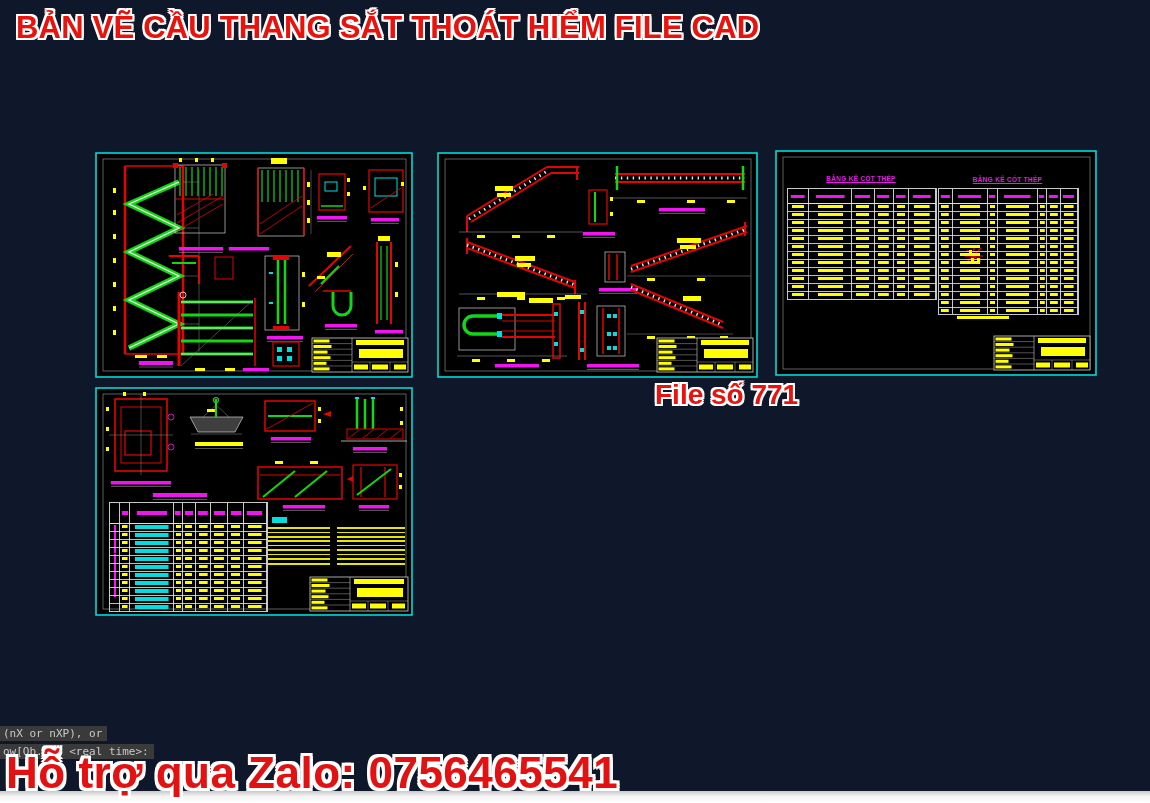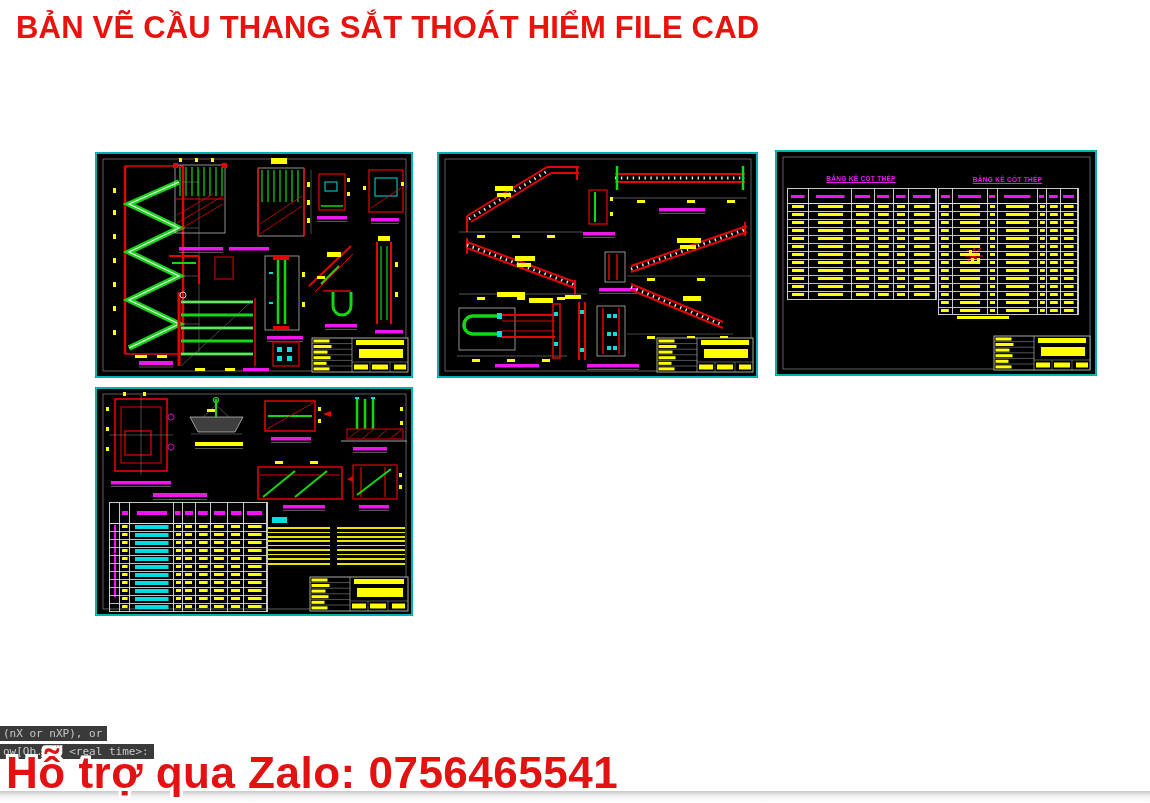--- a/index.html
+++ b/index.html
@@ -1,16 +1,16 @@
 <!DOCTYPE html>
 <html><head>
 <meta charset="utf-8">
 <style>
   html,body{margin:0;padding:0;background:#000;}
-  #screen{position:relative;width:1150px;height:803px;background:#ffffff;overflow:hidden;
+  #screen{position:relative;width:1150px;height:803px;background:#0f172a;overflow:hidden;
           font-family:"Liberation Sans",sans-serif;}
   .outline-sm{text-shadow:-2px -2px 0 #fff,2px -2px 0 #fff,-2px 2px 0 #fff,2px 2px 0 #fff,
               0 -2px 0 #fff,0 2px 0 #fff,-2px 0 0 #fff,2px 0 0 #fff;}
   .outline-lg{text-shadow:-3px -3px 0 #fff,3px -3px 0 #fff,-3px 3px 0 #fff,3px 3px 0 #fff,
               0 -3px 0 #fff,0 3px 0 #fff,-3px 0 0 #fff,3px 0 0 #fff;}
   #page-title{position:absolute;left:16px;top:10px;font-size:31px;font-weight:800;
               letter-spacing:.2px;color:#e8130d;}
   .sheet{position:absolute;background:#000;}
   .sheet svg{position:absolute;left:0;top:0;display:block;}
   #sheet-a{left:95px;top:152px;width:318px;height:226px;}
@@ -741,20 +741,21 @@
       <div class="hline"></div>
         <div class="rowlines"></div>
     </div>
 
     <div class="ov note-tag" style="left:177px;top:130px;width:15px;height:6px;"></div>
     <div class="ov note-lines" style="left:173px;top:140px;width:62px;height:40px;"></div>
     <div class="ov note-lines" style="left:242px;top:140px;width:68px;height:40px;"></div>
   </div>
 
   <div id="watermark">
+    <span id="wm-file" class="outline-sm">File số 771</span>
   </div>
 
   <div id="cmd1" class="cmd-row">(nX or nXP), or</div>
   <div id="cmd2" class="cmd-row">ow[Ob...] &lt;real time&gt;:</div>
 
   <div id="bottom-strip"></div>
 
   <div id="zalo-banner" class="outline-lg">Hỗ trợ qua Zalo: 0756465541</div>
 
 </div>

